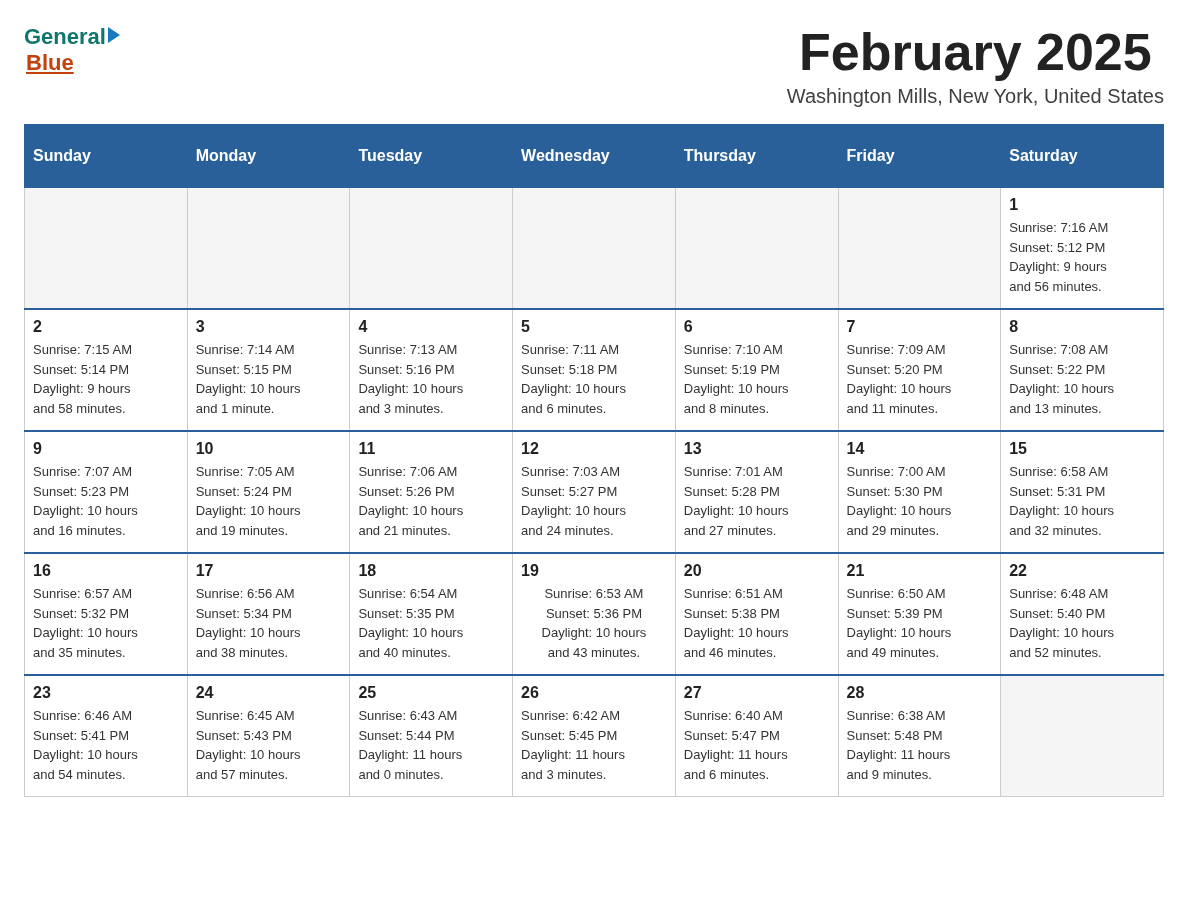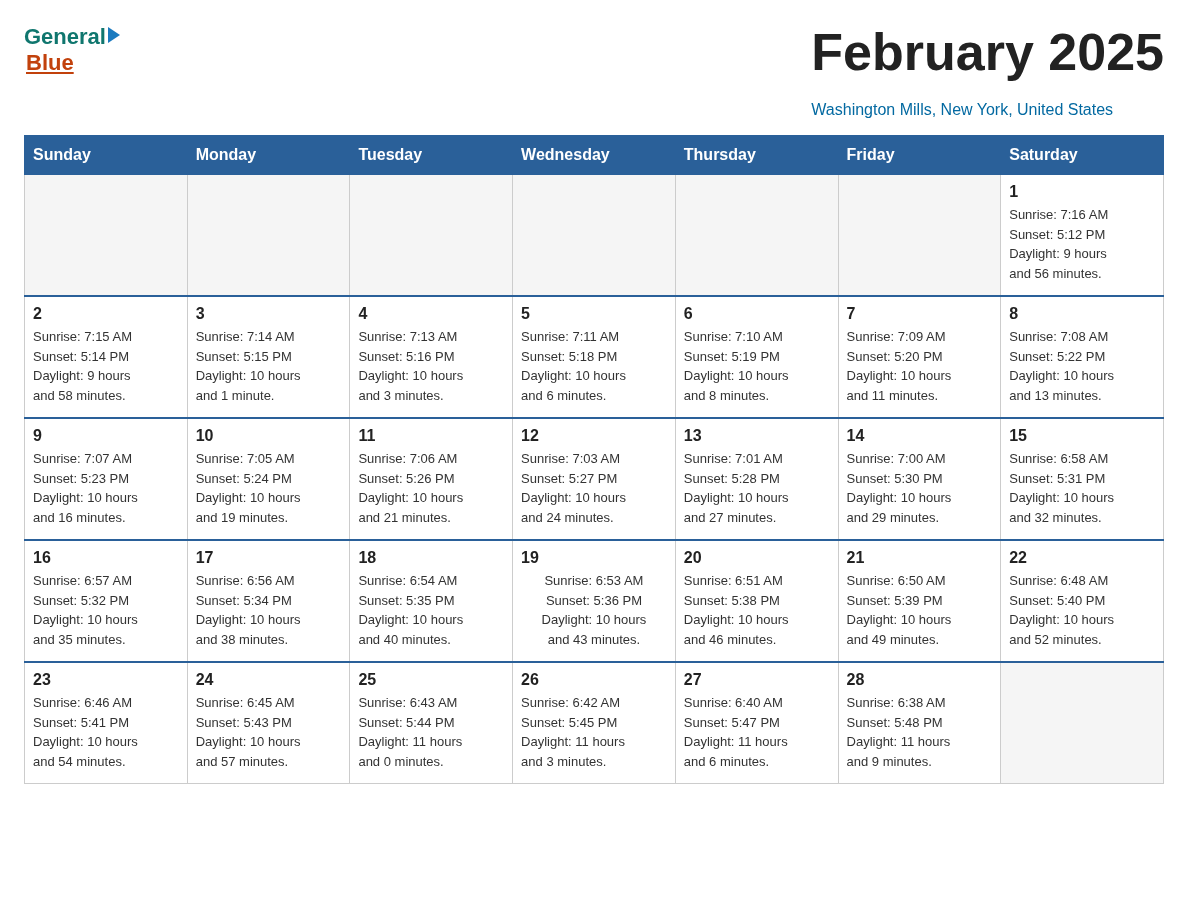--- a/index.html
+++ b/index.html
@@ -34,42 +34,42 @@
       width: 0;
       height: 0;
       border-left: 12px solid #1a7abf;
       border-top: 8px solid transparent;
       border-bottom: 8px solid transparent;
       margin-left: 2px;
       margin-bottom: 4px;
       display: inline-block;
     }
     .title-area {
-      text-align: left;
+      text-align: center;
     }
     .month-title {
       font-size: 52px;
       font-weight: bold;
       color: #222;
       line-height: 1.1;
     }
     .location-title {
-      font-size: 16px;
-      color: #0369a1;
-      margin-top: 20px;
+      font-size: 20px;
+      color: #404040;
+      margin-top: 4px;
     }
     .calendar {
       width: 100%;
       border-collapse: collapse;
       border: 1px solid #bbb;
     }
     .calendar th {
       background-color: #2a6099;
       color: #fff;
-      padding: 10px 8px;
+      padding: 22px 8px;
       text-align: left;
       font-size: 16px;
       font-weight: bold;
       border: 1px solid #2a6099;
     }
     .calendar td {
       vertical-align: top;
       padding: 8px 8px 12px 8px;
       border: 1px solid #ccc;
       width: calc(100% / 7);

